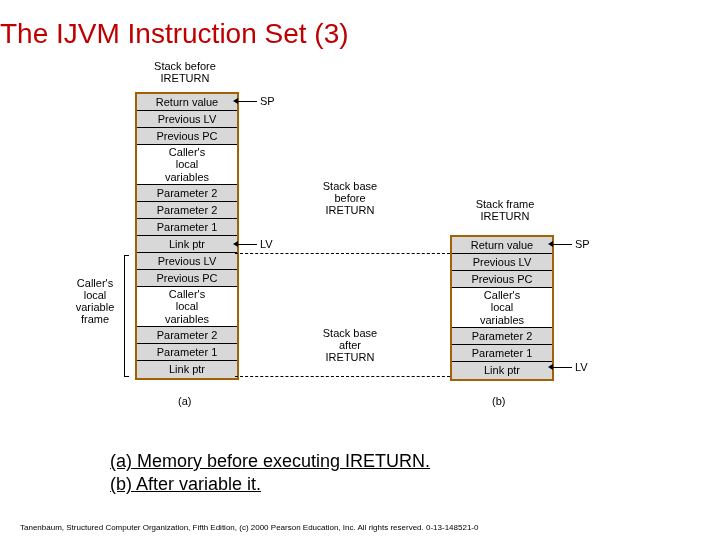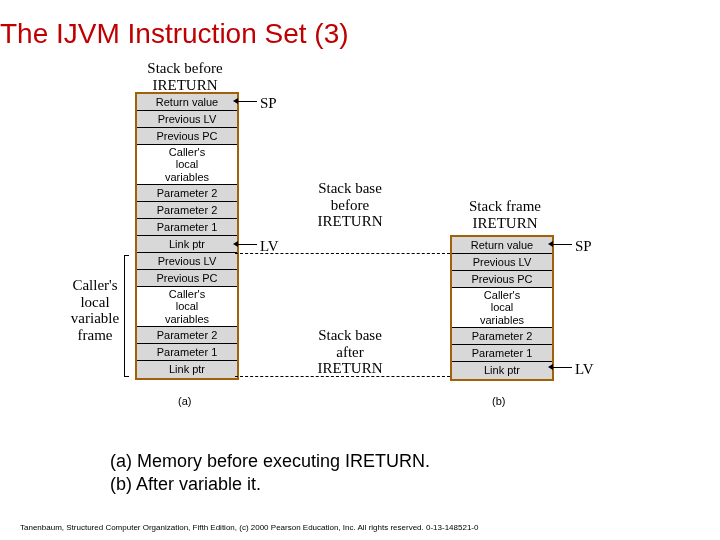--- a/index.html
+++ b/index.html
@@ -39,24 +39,23 @@
     align-items: center;
     justify-content: center;
     background: #fff;
   }
   .cell:last-child { border-bottom: none; }
   .shaded { background: #d8d8d8; }
   .tall { height: 40px; }
   .med { height: 17px; }
   .lbl {
     position: absolute;
-    font-size: 15px;
+    font-size: 11px;
     line-height: 1.1;
     text-align: center;
-    font-family: Liberation Serif, serif;
   }
   .arrow-h {
     position: absolute;
     height: 1px;
     background: #000;
   }
   .arrow-h::before {
     content: '';
     position: absolute;
     left: -4px;
@@ -74,20 +73,21 @@
     position: absolute;
     font-size: 11px;
     text-align: center;
   }
   .caption {
     position: absolute;
     left: 110px;
     top: 450px;
     font-size: 18px;
     line-height: 1.3;
+    text-decoration: underline;
   }
   .footer {
     position: absolute;
     left: 20px;
     bottom: 8px;
     font-size: 8px;
   }
   .brace-left {
     position: absolute;
     border-left: 1px solid #000;

